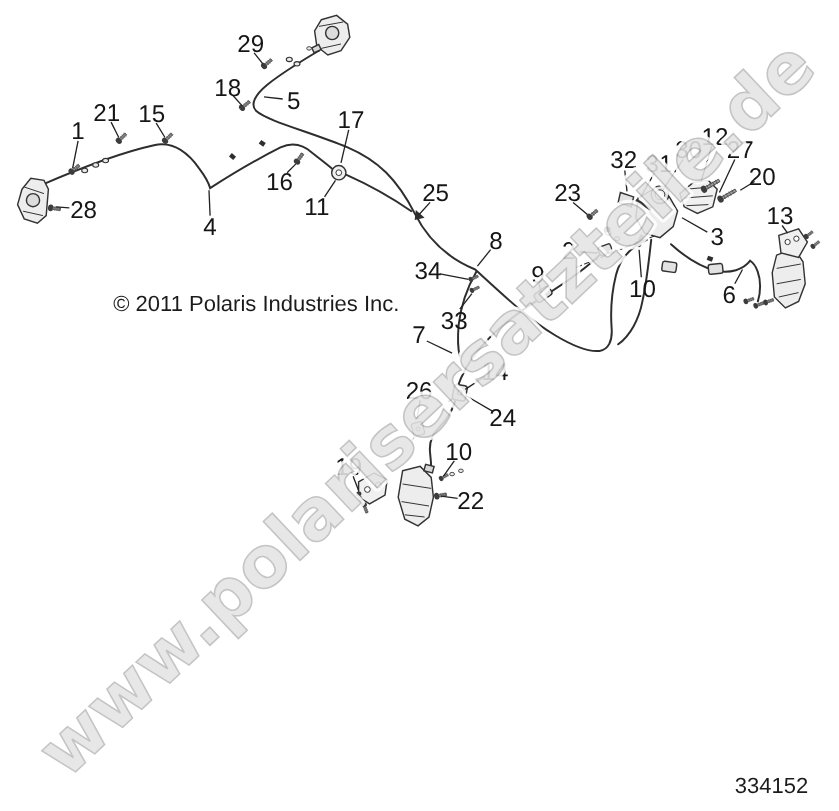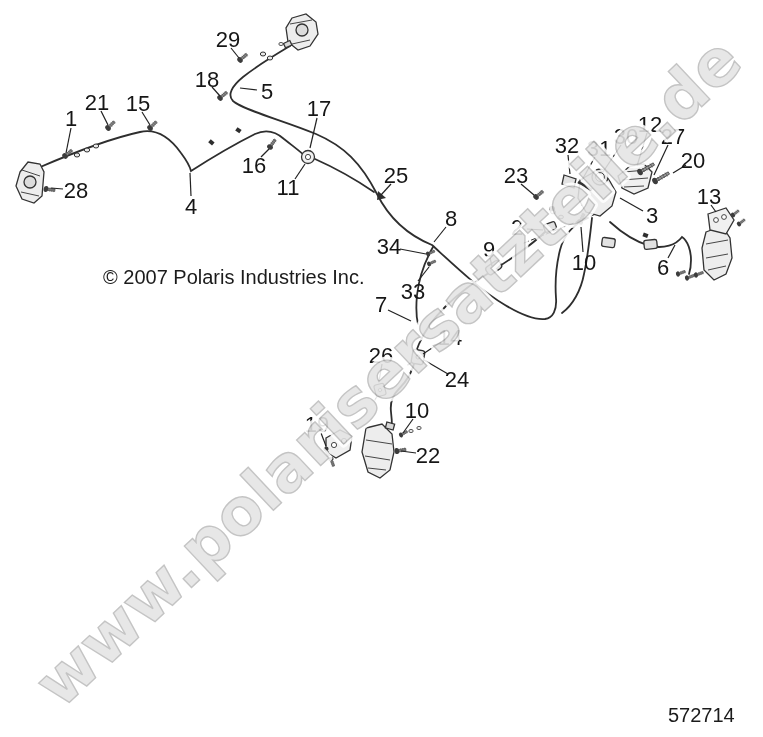--- a/index.html
+++ b/index.html
@@ -288,15 +288,15 @@
           <text x="428" y="463" text-anchor="middle" font-family="Liberation Sans, sans-serif" font-size="22" fill="#161616">22</text>
         </g>
       </g>
 
     <g opacity="0.88">
       <text id="wm-halo" x="388" y="372" transform="rotate(-43.3 388 372)" text-anchor="middle" dominant-baseline="central" font-family="DejaVu Sans, sans-serif" font-size="64" font-weight="bold" textLength="940" lengthAdjust="spacingAndGlyphs" fill="none" stroke-width="7" stroke-linejoin="round" stroke="#ffffff">www.polarisersatzteile.de</text>
       <text id="wm-text" x="388" y="372" transform="rotate(-43.3 388 372)" text-anchor="middle" dominant-baseline="central" font-family="DejaVu Sans, sans-serif" font-size="64" font-weight="bold" textLength="940" lengthAdjust="spacingAndGlyphs" stroke-width="1.4" fill="#e4e4e4" stroke="#bdbdbd">www.polarisersatzteile.de</text>
     </g>
   </svg>
 
-  <div class="copyright">© 2007 Polaris Industries Inc.</div>
-  <div class="partnum">572714</div>
+  <div class="copyright">© 2011 Polaris Industries Inc.</div>
+  <div class="partnum">334152</div>
 </div>
 
 </body></html>

